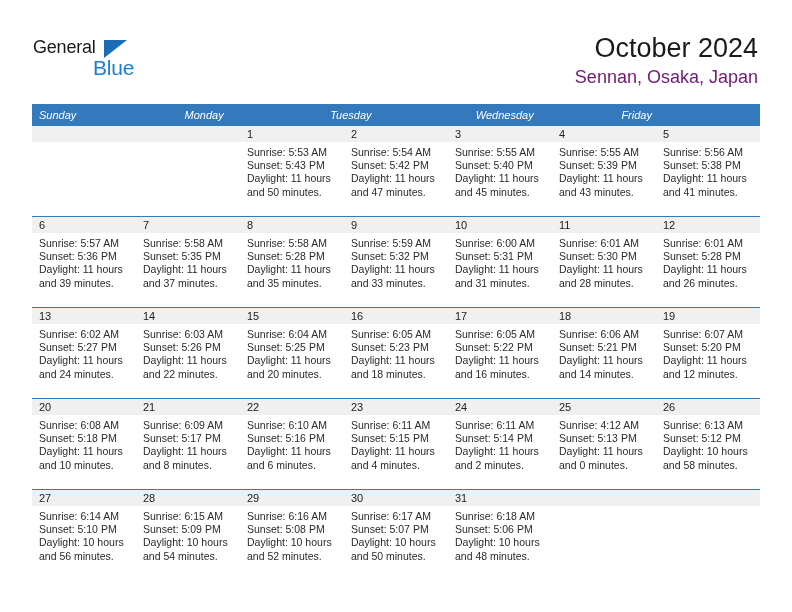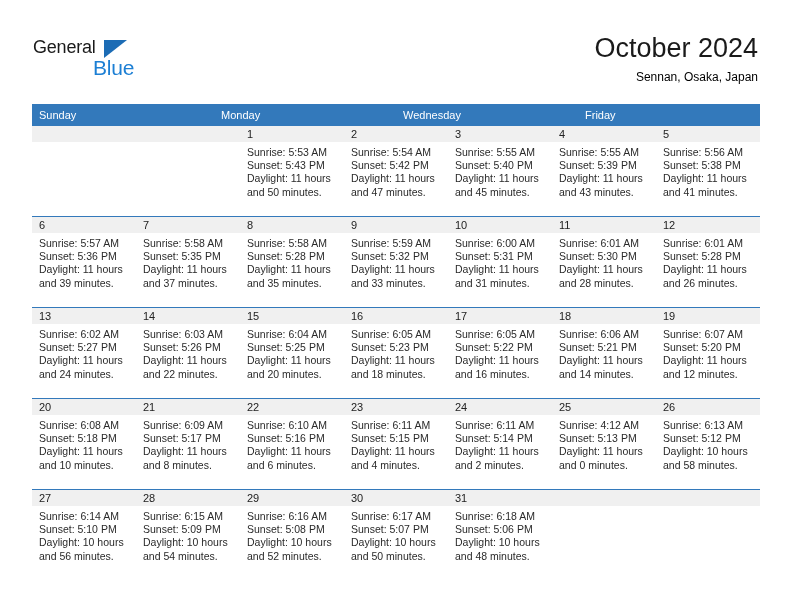--- a/index.html
+++ b/index.html
@@ -66,40 +66,41 @@
     text-align: right;
   }
   .cal-title {
     font-size: 27px;
     font-weight: normal;
     color: #1a1a1a;
     line-height: 32px;
     white-space: nowrap;
   }
   .cal-subtitle {
-    font-size: 12px;
+    font-size: 18px;
     font-weight: normal;
-    color: #000000;
+    color: #701a75;
     line-height: 19px;
     margin-top: 4px;
     white-space: nowrap;
   }
 
   
   .calendar {
     position: absolute;
     left: 32px;
     top: 104px;
     width: 728px;
   }
   .weekday-header {
     display: flex;
     width: 100%;
     background: #3379bb;
     height: 22px;
+    font-style: italic;
   }
   .weekday-cell {
     flex: 1 1 0;
     color: #ffffff;
     font-size: 11px;
     line-height: 22px;
     padding-left: 7px;
     white-space: nowrap;
     overflow: hidden;
   }
@@ -158,20 +159,21 @@
     <div class="cal-title">October 2024</div>
     <div class="cal-subtitle">Sennan, Osaka, Japan</div>
   </div>
 
 </div>
 
 <div class="calendar">
   <div class="weekday-header" id="weekday-header">
       <div class="weekday-cell">Sunday</div>
       <div class="weekday-cell">Monday</div>
+      <div class="weekday-cell">Tuesday</div>
       <div class="weekday-cell">Wednesday</div>
       <div class="weekday-cell">Friday</div>
     </div>
   <div id="weeks-container">
       <div class="week-row">
         <div class="daynum-band">
           <div class="daynum-cell"></div>
           <div class="daynum-cell"></div>
           <div class="daynum-cell">1</div>
           <div class="daynum-cell">2</div>

